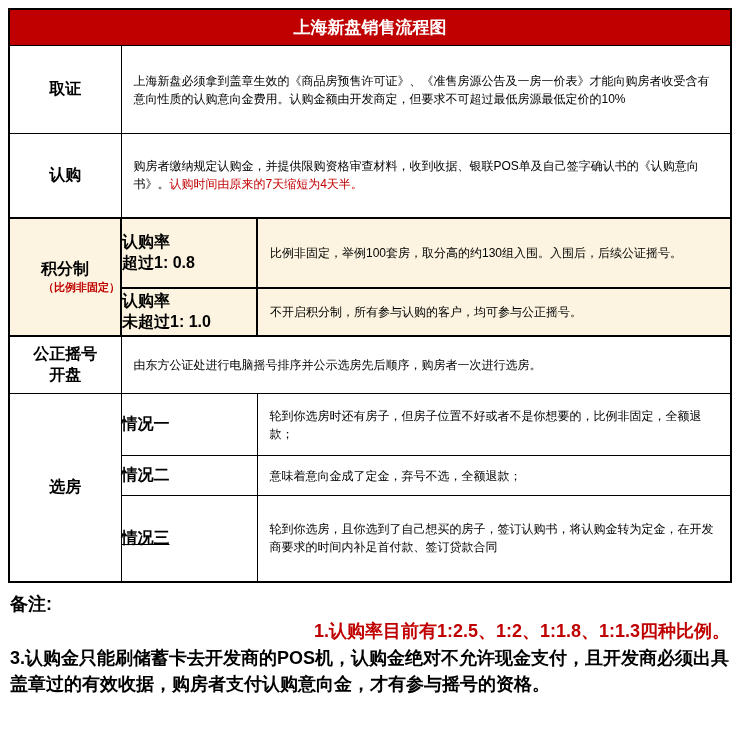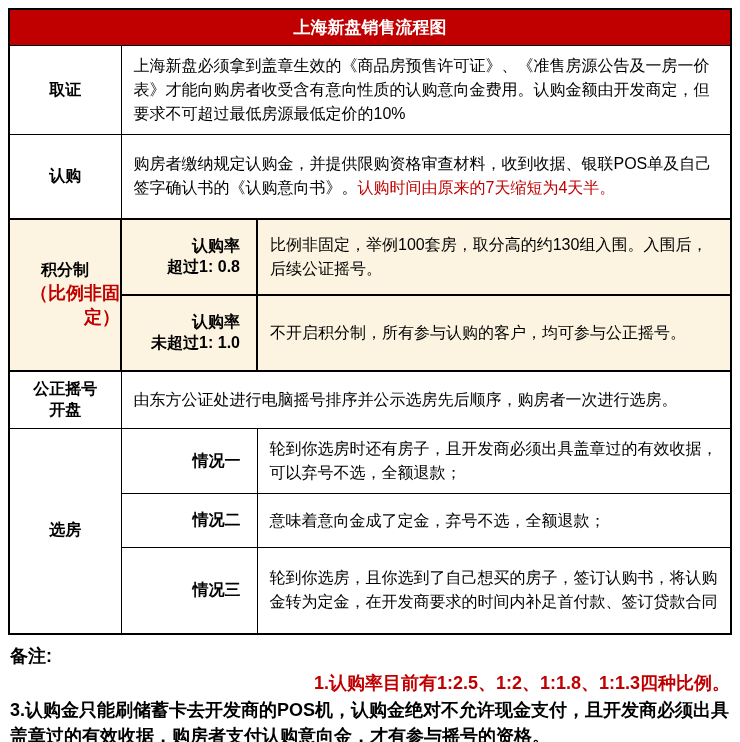--- a/index.html
+++ b/index.html
@@ -38,46 +38,46 @@
   }
   td.label{
     font-weight:bold;
     font-size:16px;
     text-align:center;
     background:#fff;
   }
   td.sublabel{
     font-weight:bold;
     font-size:16px;
-    text-align:right;
-    padding:16px;
+    text-align:left;
+    padding:0;
   }
   td.content{
-    font-size:16px;
+    font-size:12px;
     line-height:1.5;
     padding:8px 12px;
     text-align:left;
   }
   tr.jifen td{
     border:2px solid #000;
     background:var(--cream);
   }
   .blk{ display:block; }
   .red{ color:var(--accent);text-align:right; }
-  .sm{ font-size:18px; }
+  .sm{ font-size:11px; }
 
   
   .h-quzheng{ height:88px; }
   .h-rengou{ height:84px; }
   .h-jifen1{ height:70px; }
   .h-jifen2{ height:48px; }
   .h-yaohao{ height:58px; }
   .h-case1{ height:62px;margin-top:36px; }
   .h-case2{ height:40px; }
-  .h-case3{ height:86px; }
+  .h-case3{ height:86px;text-decoration:underline; }
 
   .notes{
     margin-top:8px;
     font-size:18px;
     font-weight:bold;
     line-height:1.45;
     padding:0 2px;
   }
   .notes .note{ margin-top:1px; }
 </style>
@@ -132,21 +132,21 @@
         <td class="label h-yaohao">
           <span class="blk">公正摇号</span>
           <span class="blk">开盘</span>
         </td>
         <td colspan="2" class="content">由东方公证处进行电脑摇号排序并公示选房先后顺序，购房者一次进行选房。</td>
       </tr>
 
       <tr>
         <td rowspan="3" class="label">选房</td>
         <td class="sublabel h-case1">情况一</td>
-        <td class="content">轮到你选房时还有房子，且开发商必须出具盖章过的有效收据，可以弃号不选，全额退款；</td>
+        <td class="content">轮到你选房时还有房子，但房子位置不好或者不是你想要的，比例非固定，全额退款；</td>
       </tr>
 
       <tr>
         <td class="sublabel h-case2">情况二</td>
         <td class="content">意味着意向金成了定金，弃号不选，全额退款；</td>
       </tr>
 
       <tr>
         <td class="sublabel h-case3">情况三</td>
         <td class="content">轮到你选房，且你选到了自己想买的房子，签订认购书，将认购金转为定金，在开发商要求的时间内补足首付款、签订贷款合同</td>

